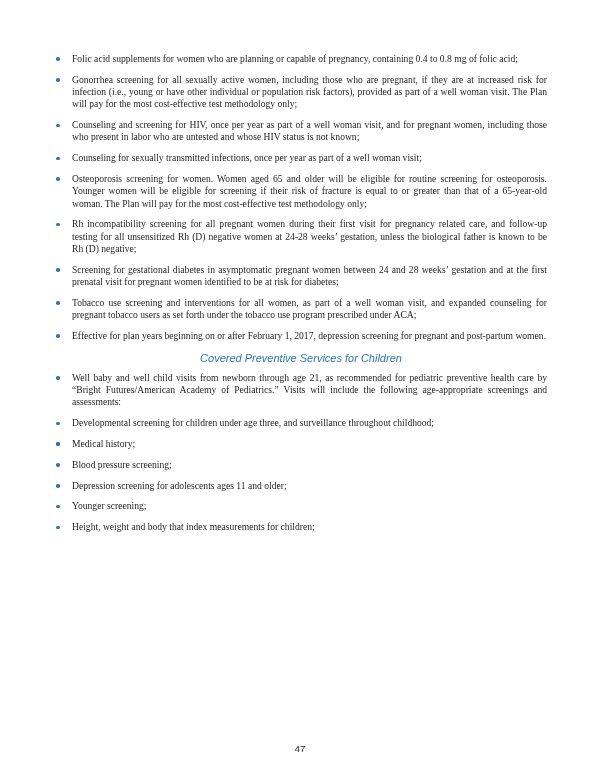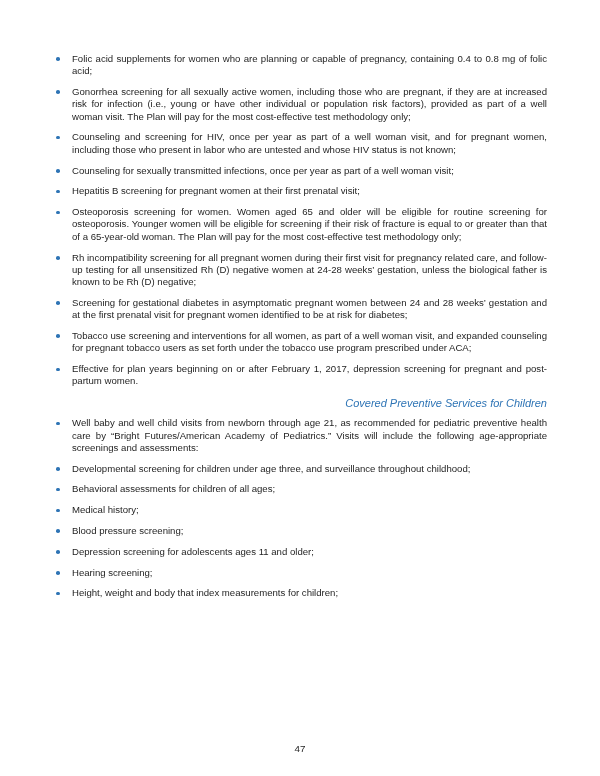--- a/index.html
+++ b/index.html
@@ -18,20 +18,21 @@
     overflow: hidden;
   }
   .page {
     position: absolute;
     inset: 0;
     background: var(--page-bg);
     padding: 53px 53px 0 55px;
   }
   ul.bullets {
     list-style: none;
+    font-family: Liberation Serif, serif;
   }
   ul.bullets li {
     position: relative;
     padding-left: 17px;
     margin-bottom: 8.5px;
     font-size: 9.6px;
     line-height: 12.3px;
     text-align: justify;
     color: var(--text);
   }
@@ -44,21 +45,21 @@
     border-radius: 50%;
     background: var(--accent);
   }
   h2.section-heading {
     font-size: 11px;
     line-height: 14px;
     font-style: italic;
     font-weight: normal;
     color: var(--accent);
     margin: 0 0 7px 0;
-    text-align: right;
+    text-align: center;
   }
   .page-number {
     position: absolute;
     bottom: 22px;
     left: 0;
     width: 100%;
     text-align: center;
     font-size: 9.8px;
     color: var(--text);
   }
@@ -83,24 +84,20 @@
       <li>
         <span class="bullet"></span>
         <span>Counseling and screening for HIV, once per year as part of a well woman visit, and for pregnant women, including those who present in labor who are untested and whose HIV status is not known;</span>
       </li>
 
       <li>
         <span class="bullet"></span>
         <span>Counseling for sexually transmitted infections, once per year as part of a well woman visit;</span>
       </li>
 
-      <li>
-        <span class="bullet"></span>
-        <span>Hepatitis B screening for pregnant women at their first prenatal visit;</span>
-      </li>
 
       <li>
         <span class="bullet"></span>
         <span>Osteoporosis screening for women. Women aged 65 and older will be eligible for routine screening for osteoporosis. Younger women will be eligible for screening if their risk of fracture is equal to or greater than that of a 65-year-old woman. The Plan will pay for the most cost-effective test methodology only;</span>
       </li>
 
       <li>
         <span class="bullet"></span>
         <span>Rh incompatibility screening for all pregnant women during their first visit for pregnancy related care, and follow-up testing for all unsensitized Rh (D) negative women at 24-28 weeks’ gestation, unless the biological father is known to be Rh (D) negative;</span>
       </li>
@@ -132,42 +129,41 @@
         <span>Well baby and well child visits from newborn through age 21, as recommended for pediatric preventive health care by “Bright Futures/American Academy of Pediatrics.” Visits will include the following age-appropriate screenings and assessments:</span>
       </li>
 
       <li>
         <span class="bullet"></span>
         <span>Developmental screening for children under age three, and surveillance throughout childhood;</span>
       </li>
 
       <li>
         <span class="bullet"></span>
-        <span>Behavioral assessments for children of all ages;</span>
       </li>
 
       <li>
         <span class="bullet"></span>
         <span>Medical history;</span>
       </li>
 
       <li>
         <span class="bullet"></span>
         <span>Blood pressure screening;</span>
       </li>
 
       <li>
         <span class="bullet"></span>
         <span>Depression screening for adolescents ages 11 and older;</span>
       </li>
 
 
       <li>
         <span class="bullet"></span>
-        <span>Hearing screening;</span>
+        <span>Younger screening;</span>
       </li>
 
       <li>
         <span class="bullet"></span>
         <span>Height, weight and body that index measurements for children;</span>
       </li>
     </ul>
 
   <div class="page-number">47</div>
 

